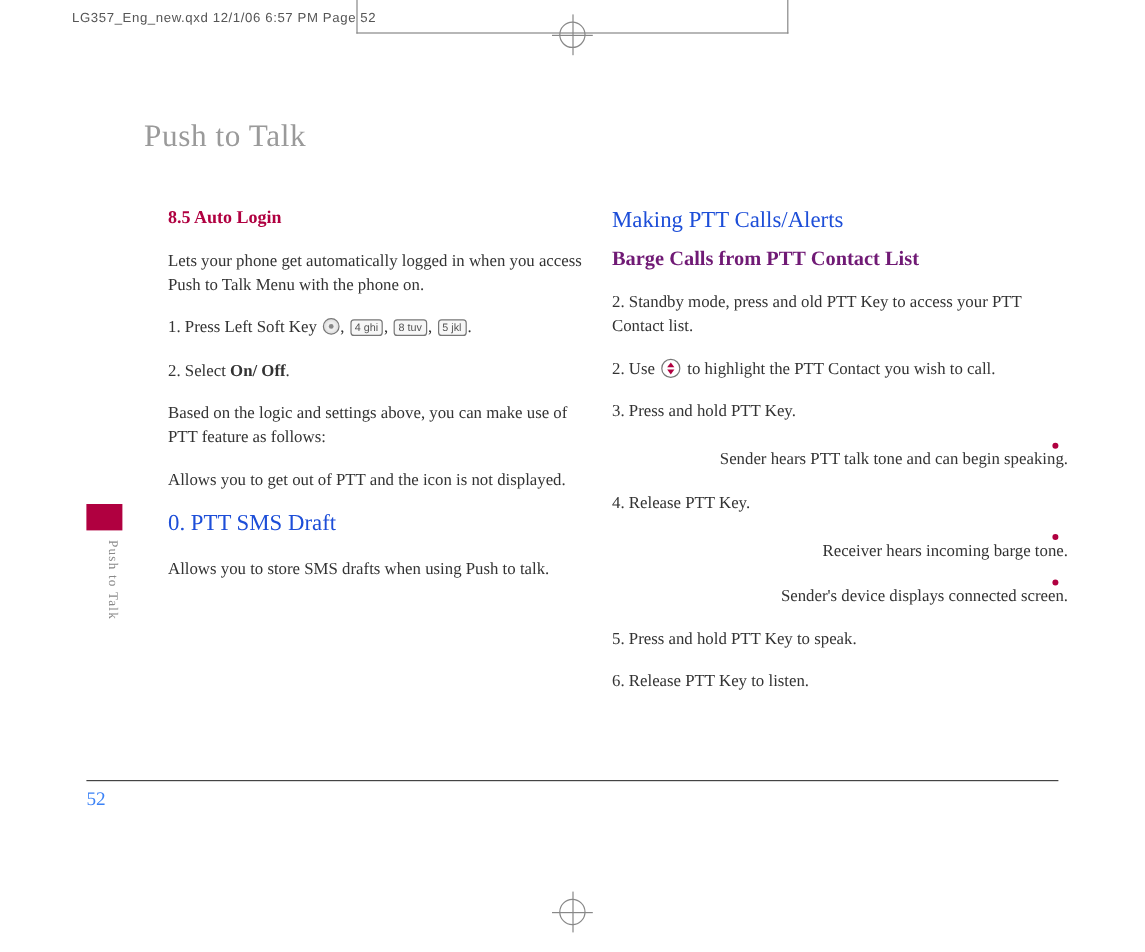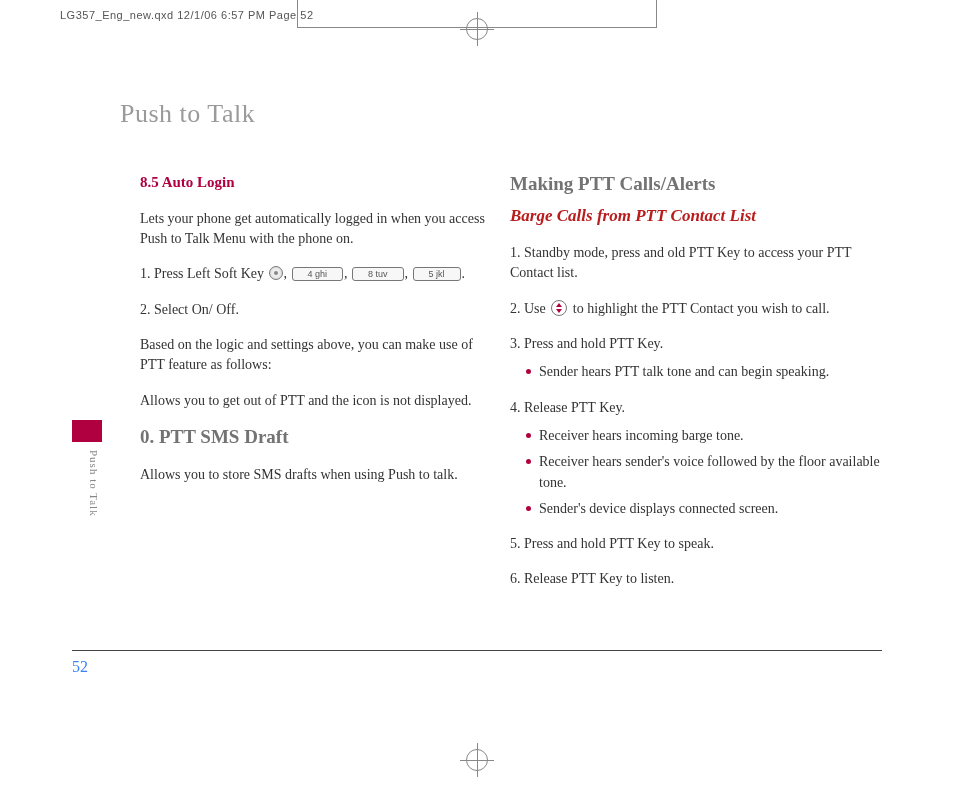--- a/index.html
+++ b/index.html
@@ -103,62 +103,62 @@
     color: #3b82f6;
   }
   .col {
     position: absolute;
     width: 355px;
   }
   .col-left  { left: 140px; top: 172px; }
   .col-right { left: 510px; top: 170px; width: 380px; }
 
   .h-red-lg {
-    color: #737373;
+    color: #1d4ed8;
     font-size: 19px;
-    font-weight: 700;
+    font-weight: 400;
     margin-top: 12px;
     margin-bottom: 6px;
   }
   .h-red-md {
-    color: #b91c1c;
+    color: #701a75;
     font-size: 17px;
     font-weight: 600;
     margin-top: 4px;
     margin-bottom: 10px;
-    font-style: italic;
   }
   .h-red-sm {
     color: #b00040;
     font-size: 15px;
     font-weight: 600;
     margin-bottom: 8px;
   }
   p { margin-bottom: 10px; margin-top: 15px; }
   .step { margin-bottom: 8px; padding-left: 0px; }
   .bullet-row {
     display: flex;
-    align-items: flex-start;
+    align-items: flex-end;
     margin-left: 16px;
     margin-bottom: 6px;
+    flex-direction: column;
   }
   .dot {
     width: 5px; height: 5px;
     border-radius: 50%;
     background: #b00040;
     margin-top: 7px;
     margin-right: 8px;
     flex-shrink: 0;
   }
   .keycap {
     display: inline-block;
     border: 1px solid #777;
     border-radius: 3px;
     font-size: 9px;
-    padding: 0 15px;
+    padding: 0 3px;
     height: 14px;
     line-height: 13px;
     vertical-align: 1px;
     font-family: Arial, sans-serif;
     color: #555;
     background: #f7f7f7;
     margin: 0 1px;
   }
   .softkey {
     display: inline-block;
@@ -196,21 +196,21 @@
     border-bottom: 4px solid #b00040;
   }
   .navkey::after {
     content: "";
     position: absolute;
     left: 4px; bottom: 2px;
     border-left: 3px solid transparent;
     border-right: 3px solid transparent;
     border-top: 4px solid #b00040;
   }
-  .bold { font-weight: normal; }
+  .bold { font-weight: bold; }
 </style>
 </head>
 <body>
 
 <div class="print-header">LG357_Eng_new.qxd  12/1/06  6:57 PM  Page 52</div>
 
 <div class="crop-top">
   <div class="box"></div>
 </div>
 <div class="reg-mark-top">
@@ -242,42 +242,38 @@
   <p>Allows you to get out of PTT and the icon is not displayed.</p>
 
   <div class="h-red-lg">0. PTT SMS Draft</div>
   <p>Allows you to store SMS drafts when using Push to talk.</p>
 </div>
 
 <div class="col col-right">
   <div class="h-red-lg" style="margin-top:0">Making PTT Calls/Alerts</div>
   <div class="h-red-md">Barge Calls from PTT Contact List</div>
 
-  <p class="step">1. Standby mode, press and old PTT Key to access your PTT Contact list.</p>
+  <p class="step">2. Standby mode, press and old PTT Key to access your PTT Contact list.</p>
   <p class="step">
     <span>2. Use </span>
     <span class="navkey"></span>
     <span> to highlight the PTT Contact you wish to call.</span>
   </p>
   <p class="step">3. Press and hold PTT Key.</p>
   <div class="bullet-row">
     <div class="dot"></div>
     <div>Sender hears PTT talk tone and can begin speaking.</div>
   </div>
   <p class="step">4. Release PTT Key.</p>
   <div class="bullet-row">
     <div class="dot"></div>
     <div>Receiver hears incoming barge tone.</div>
   </div>
   <div class="bullet-row">
     <div class="dot"></div>
-    <div>Receiver hears sender's voice followed by the floor available tone.</div>
-  </div>
-  <div class="bullet-row">
-    <div class="dot"></div>
     <div>Sender's device displays connected screen.</div>
   </div>
   <p class="step">5. Press and hold PTT Key to speak.</p>
   <p class="step">6. Release PTT Key to listen.</p>
 </div>
 
 <div class="hrule-top"></div>
 <div class="pagenum">52</div>
 
 <div class="reg-mark-bottom">

